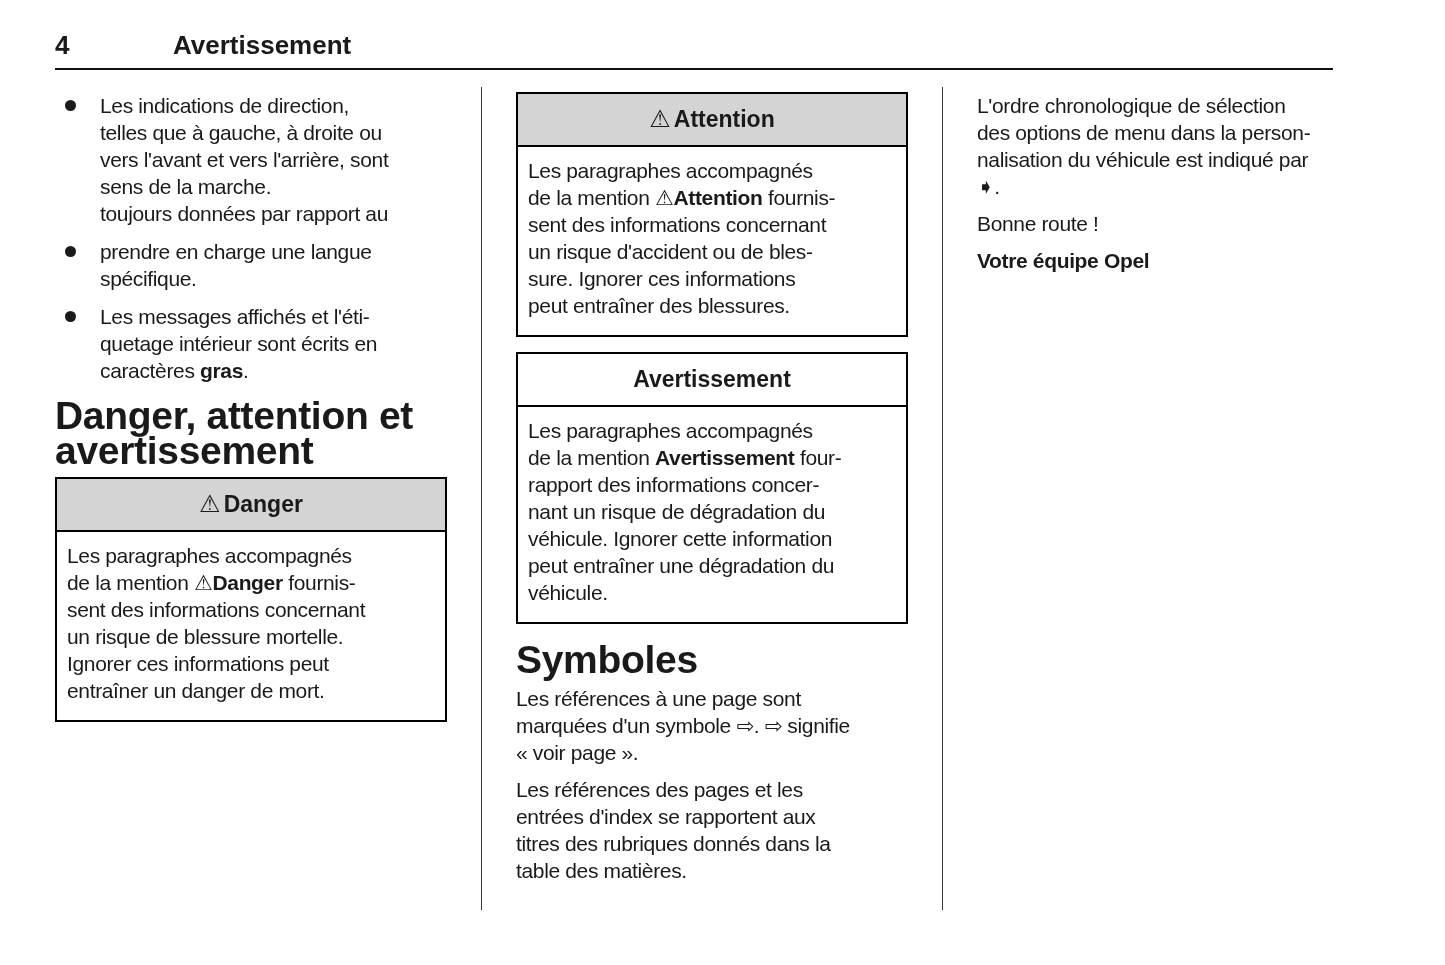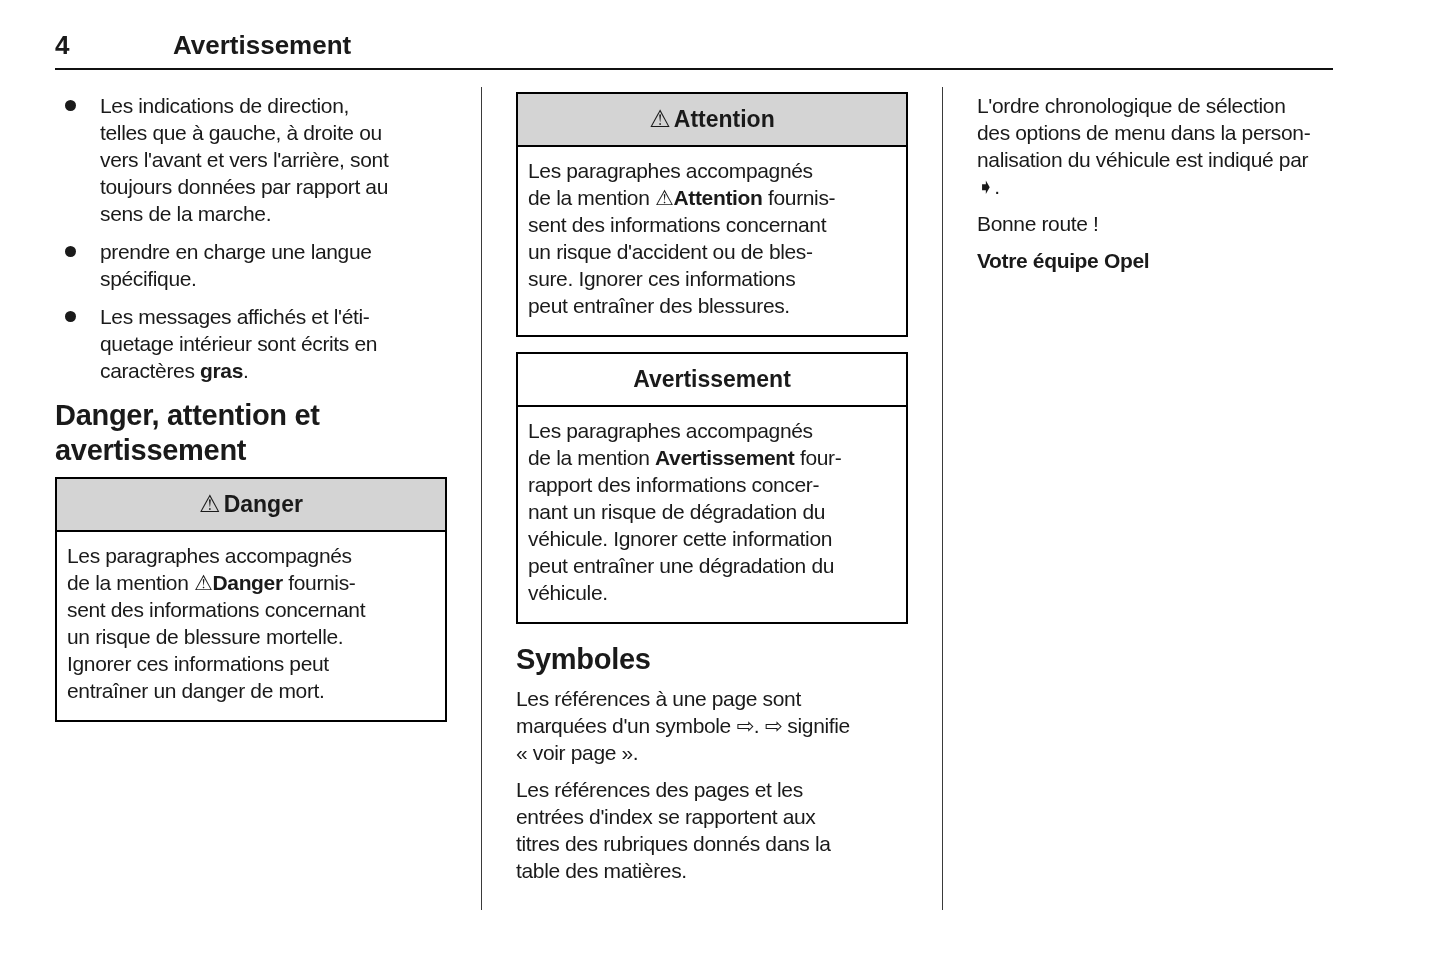--- a/index.html
+++ b/index.html
@@ -33,21 +33,21 @@
 
   
   .bullets { list-style:none; }
   .bullets li { display:flex; margin-bottom:11px; }
   .dot { flex:0 0 11px; width:11px; height:11px; border-radius:50%;
          background:var(--text,#1a1a1a); margin:8px 0 0 10px; }
   .li-text { margin-left:24px; }
 
   
   h2.section {
-    font-size:29px; line-height:35px; font-weight:bold;
+    font-size:39px; line-height:35px; font-weight:bold;
     letter-spacing:-0.3px; white-space:pre-line; margin:14px 0 9px;
   }
   h2.section.tight { margin:18px 0 8px; }
 
   
   .box { border:2px solid var(--border,#000); background:#fff; }
   .box-header {
     display:flex; align-items:center; justify-content:center;
     background:var(--box-header-bg,#d4d4d4);
     border-bottom:2px solid var(--border,#000);
@@ -73,22 +73,22 @@
   <div class="columns">
 
     <div class="col">
       <ul class="bullets">
         <li>
           <span class="dot"></span>
           <div class="li-text">
               <div class="tline"><span>Les indications de direction,</span></div>
               <div class="tline"><span>telles que à gauche, à droite ou</span></div>
               <div class="tline"><span>vers l'avant et vers l'arrière, sont</span></div>
+              <div class="tline"><span>sens de la marche.</span></div>
               <div class="tline"><span>toujours données par rapport au</span></div>
-              <div class="tline"><span>sens de la marche.</span></div>
             </div>
         </li>
         <li>
           <span class="dot"></span>
           <div class="li-text">
               <div class="tline"><span>prendre en charge une langue</span></div>
               <div class="tline"><span>spécifique.</span></div>
             </div>
         </li>
         <li>

